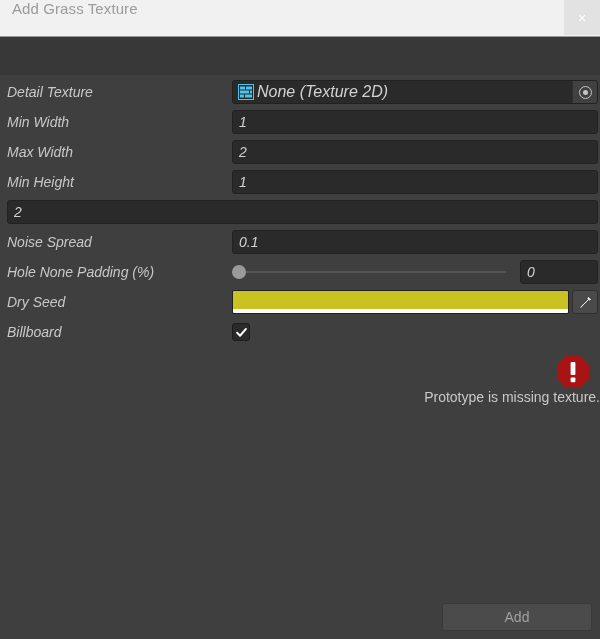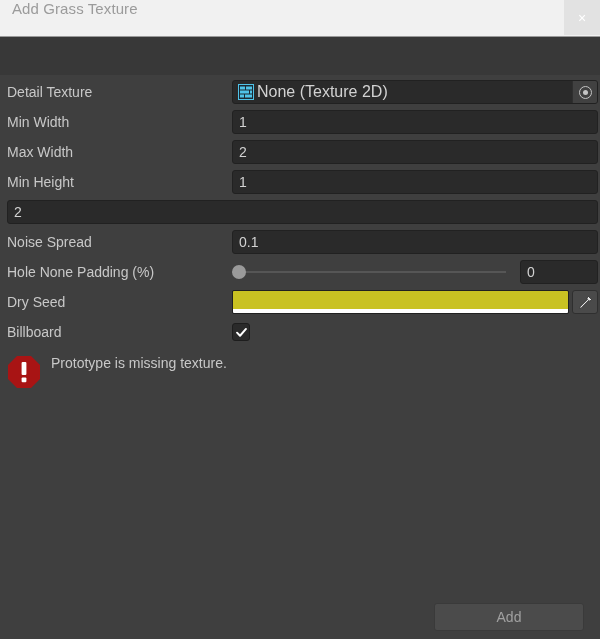--- a/index.html
+++ b/index.html
@@ -57,20 +57,21 @@
   .panel {
     background: #3f3f3f;
     padding-top: 2px;
   }
   .row {
     display: flex;
     align-items: center;
     height: 30px;
     padding-left: 7px;
     box-sizing: border-box;
+    font-style: italic;
   }
   .row-label {
     width: 225px;
     flex: 0 0 225px;
     font-size: 14px;
     color: #c8c8c8;
     white-space: nowrap;
     overflow: hidden;
   }
   .row-field {
@@ -229,41 +230,42 @@
     border-radius: 3px;
     display: flex;
     align-items: center;
     justify-content: center;
     cursor: pointer;
   }
 
   
   .warning {
     display: flex;
-    align-items: flex-start;
+    align-items: flex-end;
     padding: 8px 0 0 7px;
     height: 46px;
     box-sizing: border-box;
+    flex-direction: column;
   }
   .warn-icon {
     flex: 0 0 34px;
     width: 34px;
     height: 34px;
     margin-right: 10px;
   }
   .warn-text {
     font-size: 14px;
     color: #c8c8c8;
   }
 
   
   .footer {
     position: absolute;
     left: 0;
-    right: 8px;
+    right: 0;
     bottom: 0;
     height: 44px;
     display: flex;
     align-items: center;
     justify-content: flex-end;
     padding-right: 8px;
     box-sizing: border-box;
   }
   .add-btn {
     width: 148px;

